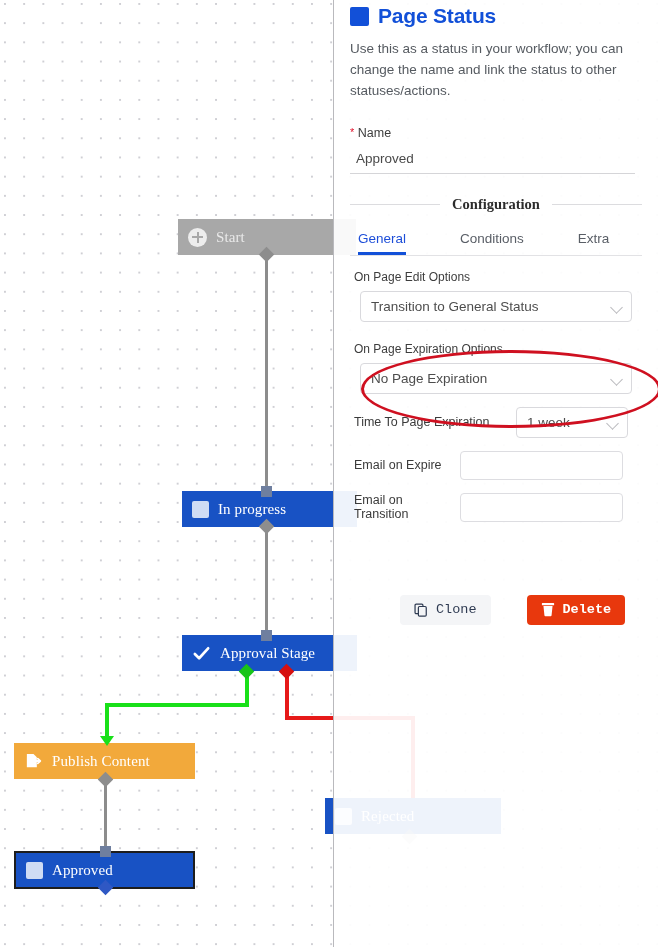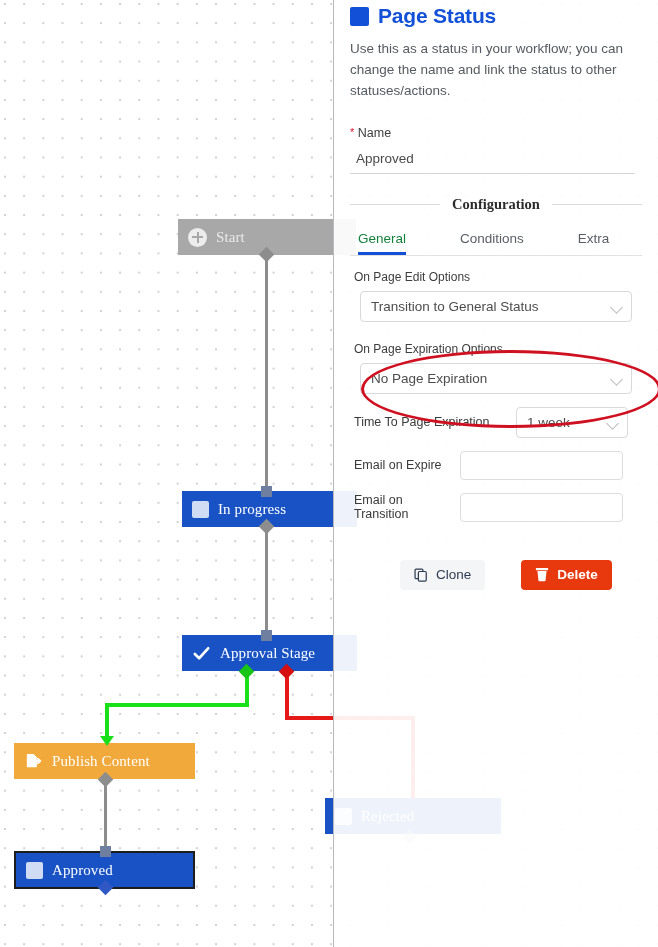--- a/index.html
+++ b/index.html
@@ -165,21 +165,21 @@
     margin: 0 0 0 0;
     padding-left: 8px;
   }
   .tab {
     font-size: 13.5px; color: #595e66;
     padding: 6px 0 9px 0;
     margin-right: 54px;
     cursor: pointer;
   }
   .tab.active {
-    color: #15803d;
+    color: #1d4ed8;
     box-shadow: inset 0 -3px 0 0 #1250d8;
   }
 
   
   #annotation {
     position: absolute;
     left: 11px; top: 94px;
     width: 300px; height: 78px;
     border: 3.5px solid #cf1020;
     border-radius: 50%/50%;
@@ -238,21 +238,22 @@
     gap: 36px;
     margin: 38px 0 0 50px;
   }
   .btn {
     display: flex; align-items: center; gap: 8px;
     height: 30px; padding: 0 14px;
     border-radius: 4px;
     font-size: 13.5px;
     cursor: pointer;
     border: none;
-    font-family: Liberation Sans, sans-serif;
+    font-family: Liberation Mono, monospace;
+    margin-top: 35px;
   }
   .btn-clone { background: #f4f5f7; color: #2f3b52; }
   .btn-delete { background: #e8380d; color: #fff; font-weight: bold; }
   .ic-copy { width: 14px; height: 14px; display:block; }
   .ic-trash { width: 14px; height: 15px; display:block; }
 </style>
 </head>
 <body>
 
 <div id="root">

